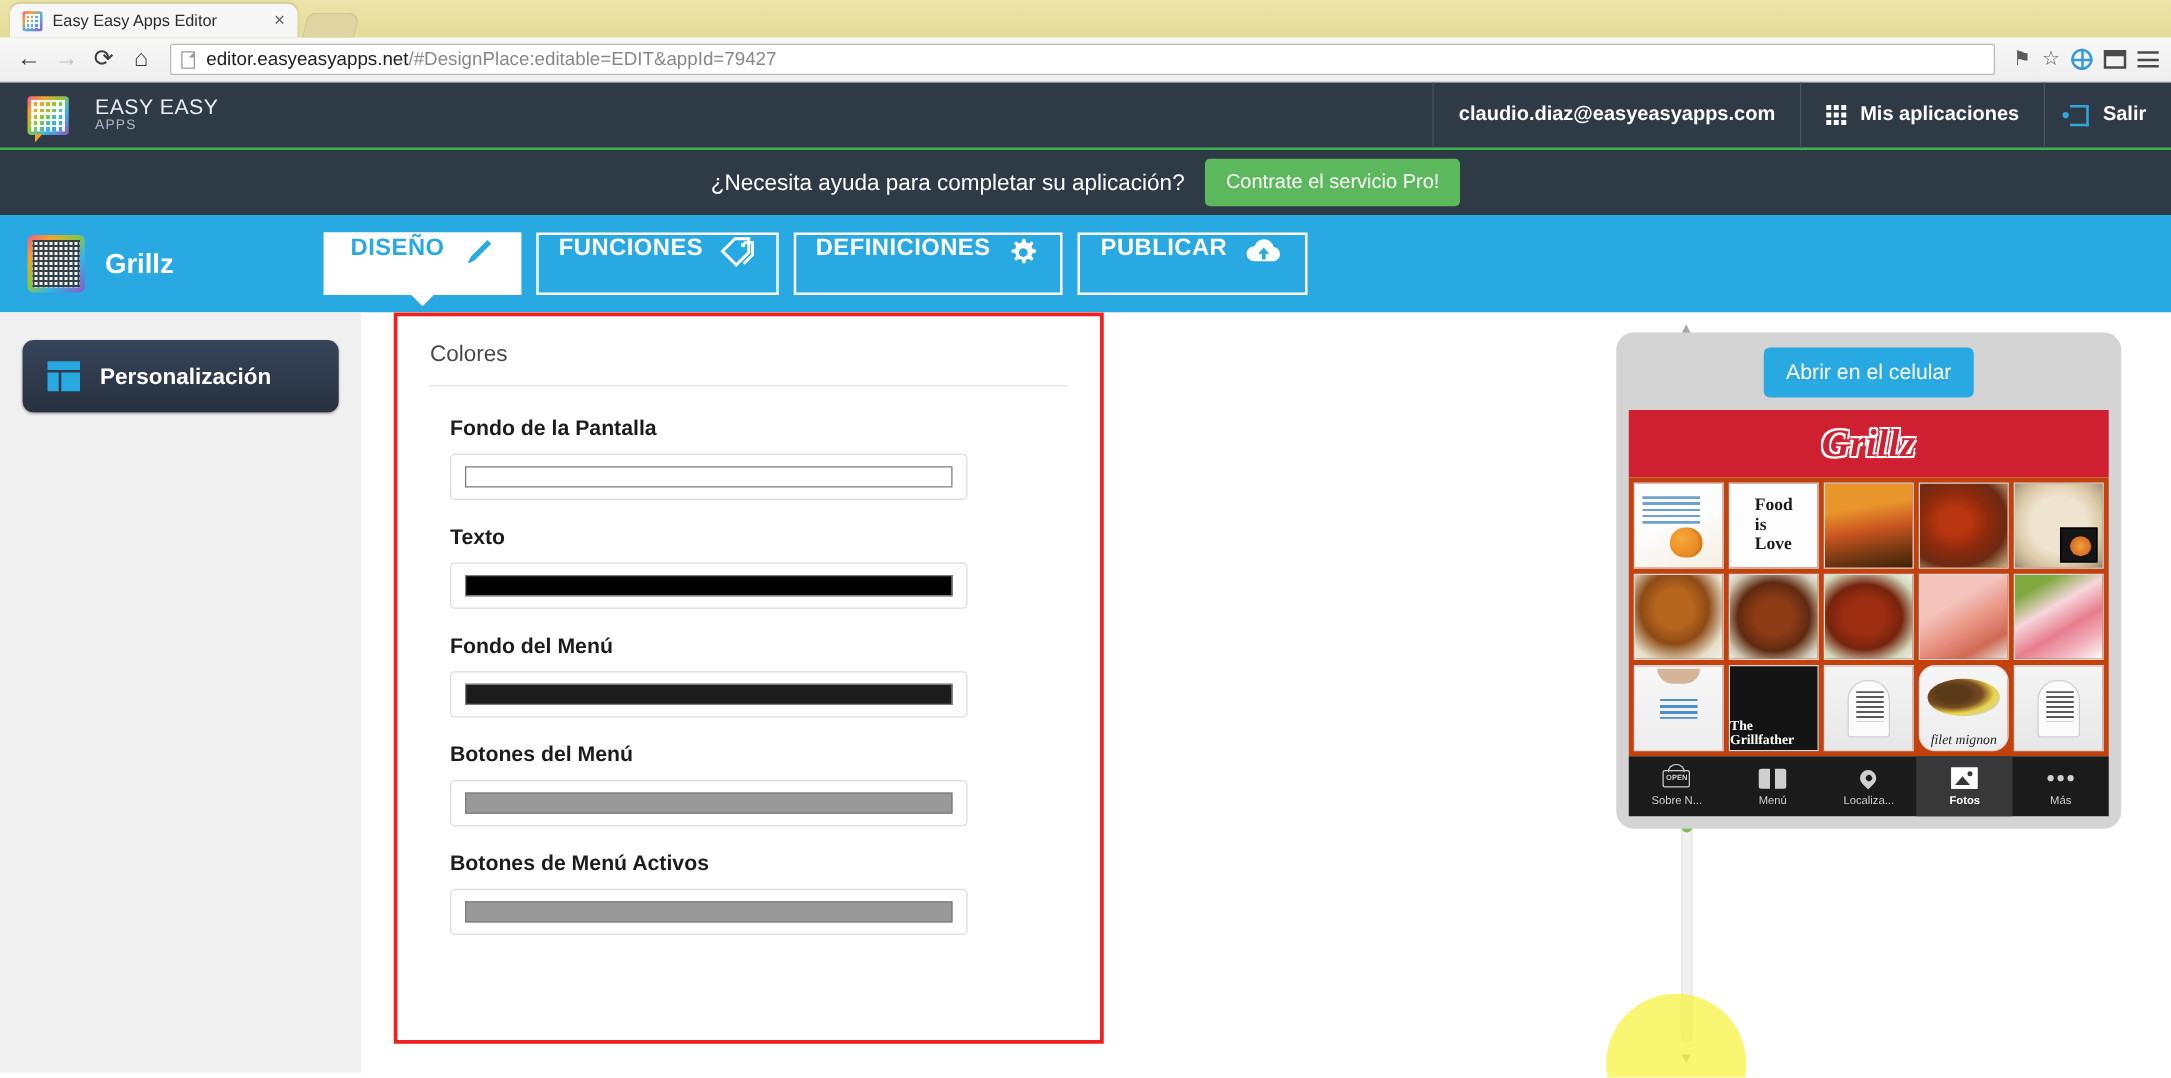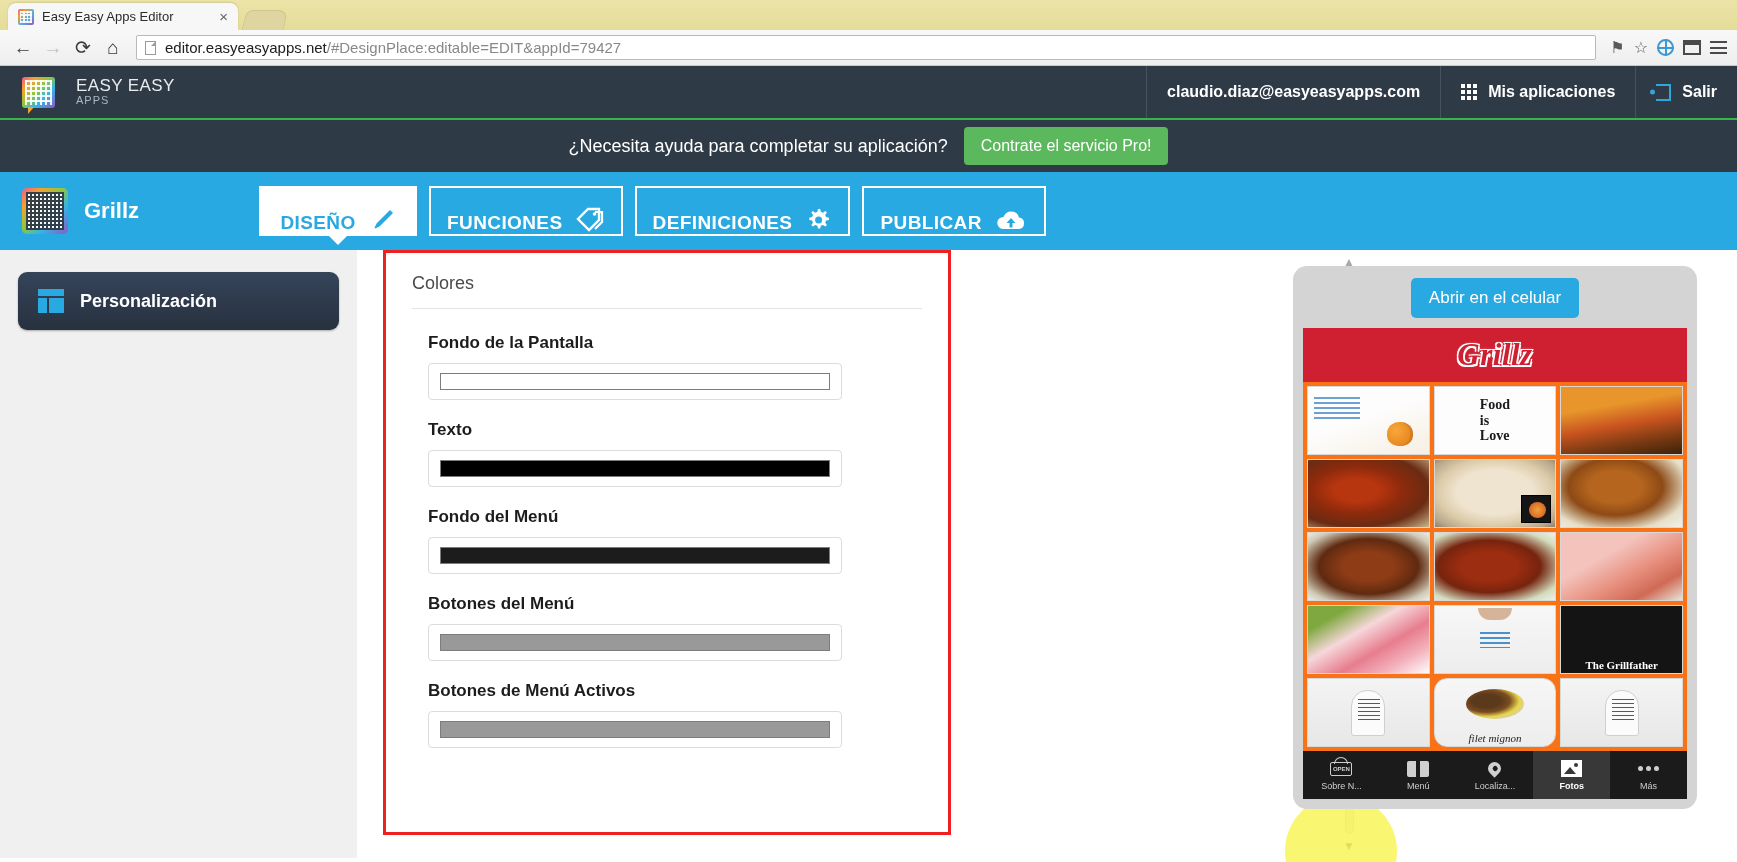--- a/index.html
+++ b/index.html
@@ -237,21 +237,21 @@
     background-size: 8px 8px;
     opacity: .95;
   }
   .app-name { color: #fff; font-size: 22px; font-weight: bold; }
 
   .tabs { display: flex; align-items: center; gap: 12px; margin-left: 120px; }
   .ntab {
     height: 50px;
     min-width: 158px;
     border: 2px solid #fff;
-    display: flex; align-items: flex-end; justify-content: center;
+    display: flex; align-items: flex-start; justify-content: center;
     gap: 12px;
     padding: 0 16px;
     color: #fff; font-size: 19px; font-weight: bold;
     letter-spacing: .4px;
     cursor: pointer; position: relative;
   }
   .ntab.active { background: #fff; color: #29a9e1; border-color: #fff; }
   .ntab.active::after{
     content:""; position:absolute; left:50%; bottom:-11px;
     transform: translateX(-50%);
@@ -261,21 +261,21 @@
   .tab-ico { display: inline-flex; align-items: center; }
 
   
   .workspace {
     position: relative;
     height: 608px;
     display: flex;
     background: #fff;
   }
   .left-rail {
-    width: 357px;
+    width: 289px;
     background: #f0f0f0;
     padding: 22px 18px;
     flex: 0 0 auto;
   }
   .rail-item {
     background: #2c3a4b;
     background: linear-gradient(#36445a, #27313f);
     border-radius: 9px;
     height: 58px;
     display: flex; align-items: center; gap: 16px;
@@ -403,24 +403,24 @@
     font-style: italic; font-weight: bold;
     font-size: 31px; color: #ce2030;
     text-shadow:
       -1.5px -1.5px 0 #fff, 1.5px -1.5px 0 #fff,
       -1.5px 1.5px 0 #fff, 1.5px 1.5px 0 #fff,
       0 0 3px rgba(255,255,255,.9);
     letter-spacing: .5px;
   }
   .photo-grid {
     display: grid;
-    grid-template-columns: repeat(3, 1fr);
+    grid-template-columns: repeat(5, 1fr);
     gap: 4px;
     padding: 4px;
-    background: #f97316;
+    background: #c2410c;
   }
   .photo {
     height: 69px;
     background: #fff;
     border: 1px solid #d8d8d8;
     overflow: hidden;
     position: relative;
     cursor: pointer;
     font-size: 7px;
   }

